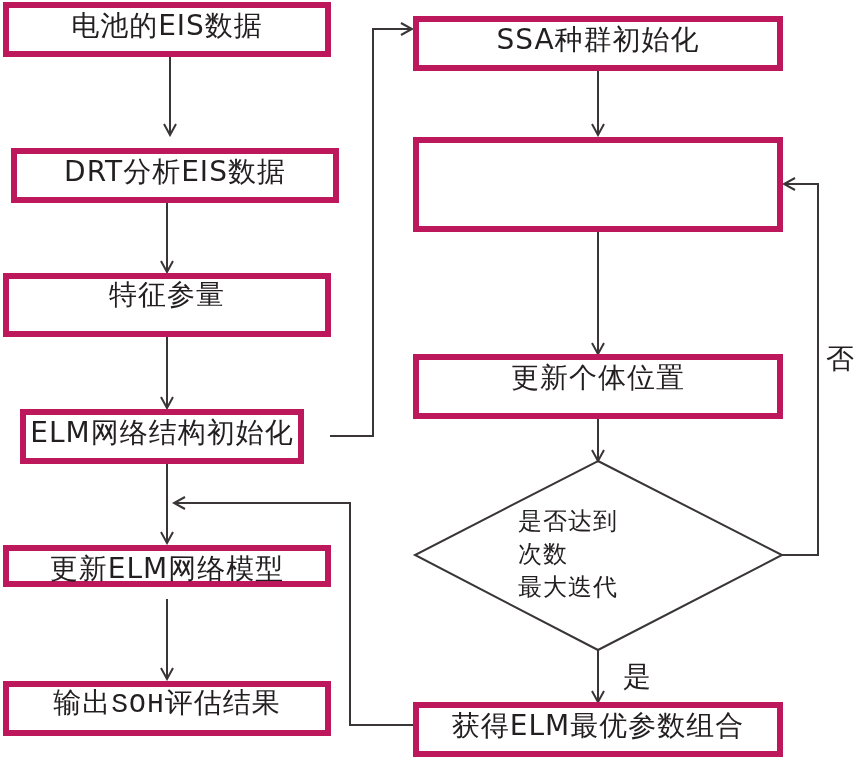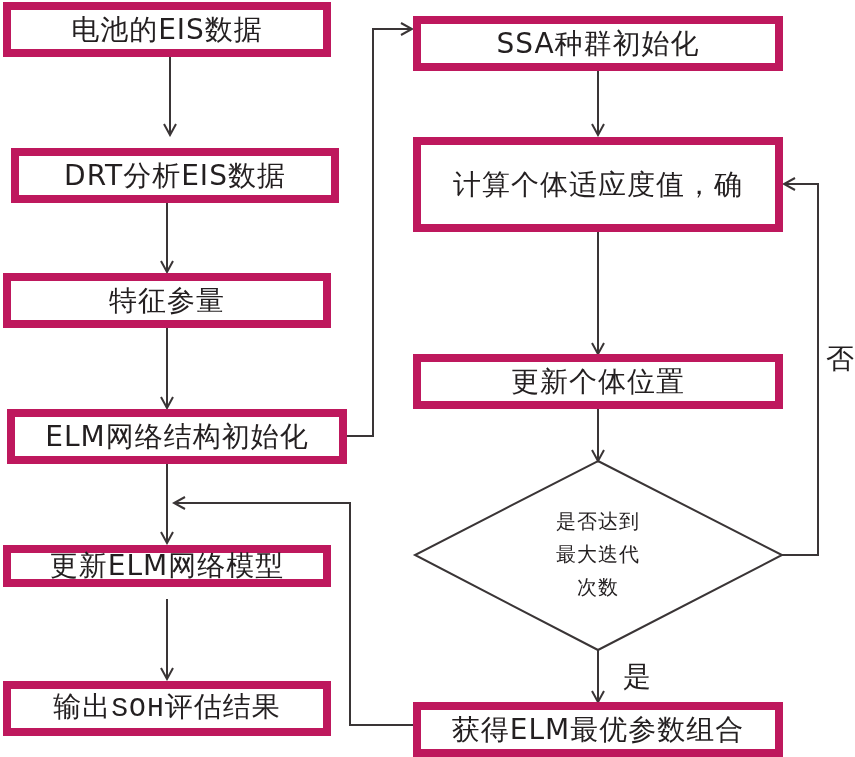--- a/index.html
+++ b/index.html
@@ -1,23 +1,23 @@
 <!DOCTYPE html>
 <html><head>
 <meta charset="utf-8">
 <style>
   html, body { margin: 0; padding: 0; background: #ffffff; }
   body { width: 855px; height: 757px; position: relative; overflow: hidden;
          font-family: "DejaVu Sans", "Liberation Sans", sans-serif; color: #231f20; }
-  .box { position: absolute; box-sizing: border-box; border: 8px solid #be185d; background: #fff;
-         display: flex; align-items: center; justify-content: center; text-align: center;
+  .box { position: absolute; box-sizing: border-box; border: 6px solid #be185d; background: #fff;
+         display: flex; align-items: flex-start; justify-content: center; text-align: center;
          font-size: 28px; line-height: 36px; letter-spacing: 1px; }
   .label { position: absolute; font-size: 28px; line-height: 32px; }
   svg.lines { position: absolute; left: 0; top: 0; }
-  .dtext { position: absolute; text-align: center; font-size: 20px; line-height: 33px; letter-spacing: 1px; }
+  .dtext { position: absolute; font-size: 24px; line-height: 33px; letter-spacing: 1px; }
 </style>
 </head>
 <body>
 
 <svg class="lines" width="855" height="757">
   <defs>
     <marker id="arr" markerWidth="14" markerHeight="14" refX="12" refY="7" orient="auto" markerUnits="userSpaceOnUse">
       <path d="M1,1 L12,7 L1,13" fill="none" stroke="#3a3536" stroke-width="2"></path>
     </marker>
   </defs>
@@ -43,45 +43,44 @@
     <polygon points="598,461 782,555 598,650 415,555"></polygon>
   </g>
 </svg>
 
 <div class="box" style="left:3px;top:2px;width:328px;height:55px;">
   <span>电池的EIS数据</span>
 </div>
 <div class="box" style="left:11px;top:137px;width:328px;height:55px;margin-top:11px;">
   <span>DRT分析EIS数据</span>
 </div>
-<div class="box" style="left:3px;top:273px;width:328px;height:55px;">
+<div class="box" style="left:3px;top:273px;width:328px;height:64px;font-family:Liberation Mono, monospace;">
   <span>特征参量</span>
 </div>
-<div class="box" style="left:7px;top:409px;width:340px;height:55px;">
+<div class="box" style="left:20px;top:409px;width:284px;height:55px;">
   <span>ELM网络结构初始化</span>
 </div>
 <div class="box" style="left:3px;top:545px;width:328px;height:42px;">
   <span>更新ELM网络模型</span>
 </div>
 <div class="box" style="left:3px;top:681px;width:328px;height:55px;font-family:Liberation Mono, monospace;">
   <span>输出SOH评估结果</span>
 </div>
 
 <div class="box" style="left:413px;top:2px;width:370px;height:55px;margin-top:14px;">
   <span>SSA种群初始化</span>
 </div>
 <div class="box" style="left:413px;top:137px;width:370px;height:95px;flex-direction:column;">
-  <span>计算个体适应度值，确</span>
 </div>
-<div class="box" style="left:413px;top:354px;width:370px;height:55px;">
+<div class="box" style="left:413px;top:354px;width:370px;height:65px;">
   <span>更新个体位置</span>
 </div>
 <div class="dtext" style="left:518px;top:505px;width:160px;">
   <div>是否达到</div>
+  <div>次数</div>
   <div>最大迭代</div>
-  <div>次数</div>
 </div>
 <div class="box" style="left:413px;top:702px;width:370px;height:55px;">
   <span>获得ELM最优参数组合</span>
 </div>
 
 <div class="label" style="left:826px;top:343px;">否</div>
 <div class="label" style="left:623px;top:661px;">是</div>
 
 </body></html>

